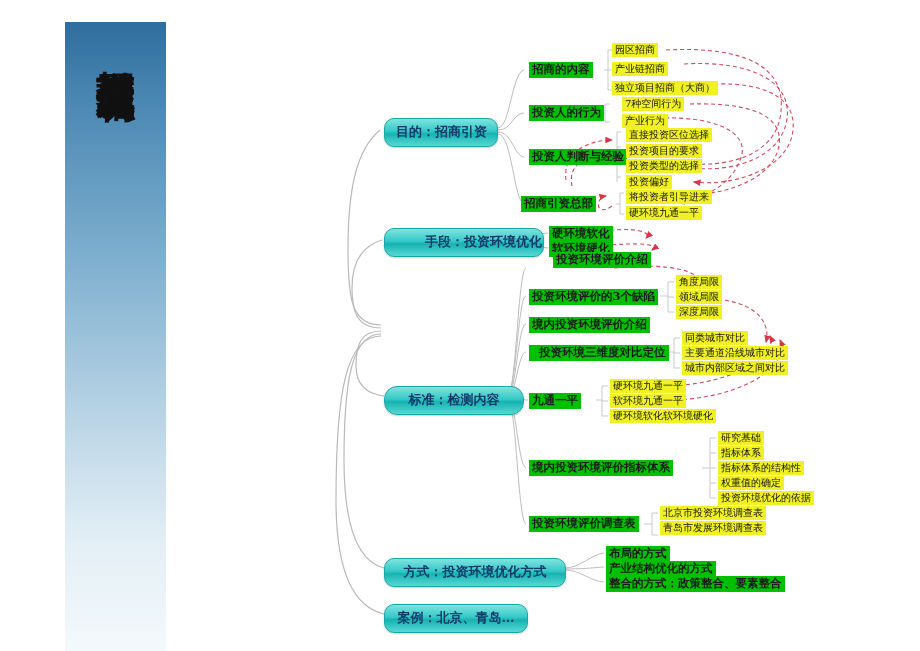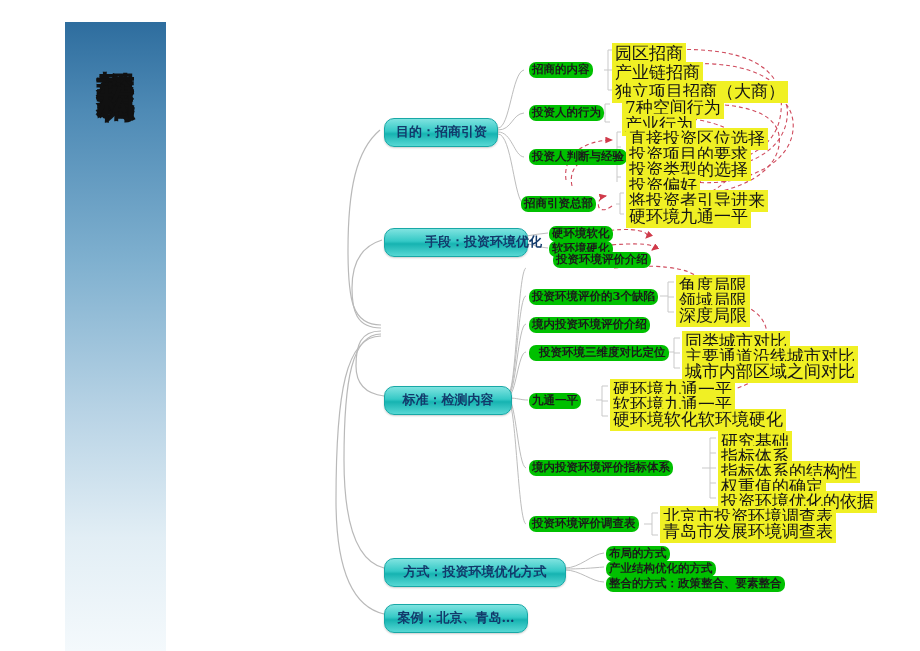--- a/index.html
+++ b/index.html
@@ -72,28 +72,27 @@
   }
 
   
   .node.l3{
     background:#00c000;
     color:#1a1a1a;
     font-weight:bold;
     font-size:11.5px;
     padding:1px 3px 2px 3px;
     line-height:1.12;
-    border-radius:7px;
   }
 
   
   .node.leaf{
     background:#f0f024;
     color:#141414;
-    font-size:17px;
+    font-size:10px;
     padding:1px 3px 2px 3px;
     line-height:1.12;
   }
 </style>
 </head>
 <body>
 
 <div id="stage">
 
   <div id="title-band">
@@ -168,22 +167,22 @@
       <path d="M598,246 C640,242 660,244 652,250" marker-end="url(#ah)"></path>
       <path d="M614,268 C672,262 702,272 700,284" marker-end="url(#ah)"></path>
       <path d="M690,300 C748,294 772,318 766,342" marker-end="url(#ah)"></path>
       <path d="M672,386 C742,382 778,352 770,336" marker-end="url(#ah)"></path>
       <path d="M676,400 C752,396 790,362 780,340" marker-end="url(#ah)"></path>
     </g>
   </svg>
 
 
   <div class="node l2" style="left:384px;top:118px;width:114px;">目的：招商引资</div>
-  <div class="node l2" style="left:384px;top:228px;width:144px;padding-left:40px;">手段：投资环境优化</div>
-  <div class="node l2" style="left:384px;top:386px;width:128px;">标准：检测内容</div>
+  <div class="node l2" style="left:384px;top:228px;width:160px;padding-left:40px;">手段：投资环境优化</div>
+  <div class="node l2" style="left:384px;top:386px;width:140px;border-radius:13px;">标准：检测内容</div>
   <div class="node l2" style="left:384px;top:558px;width:182px;">方式：投资环境优化方式</div>
   <div class="node l2" style="left:384px;top:604px;width:144px;">案例：北京、青岛…</div>
 
   <div class="node l3" style="left:529px;top:62px;">招商的内容</div>
   <div class="node l3" style="left:529px;top:105px;">投资人的行为</div>
   <div class="node l3" style="left:529px;top:149px;">投资人判断与经验</div>
   <div class="node l3" style="left:521px;top:196px;">招商引资总部</div>
 
   <div class="node leaf" style="left:612px;top:43px;">园区招商</div>
   <div class="node leaf" style="left:612px;top:62px;">产业链招商</div>

